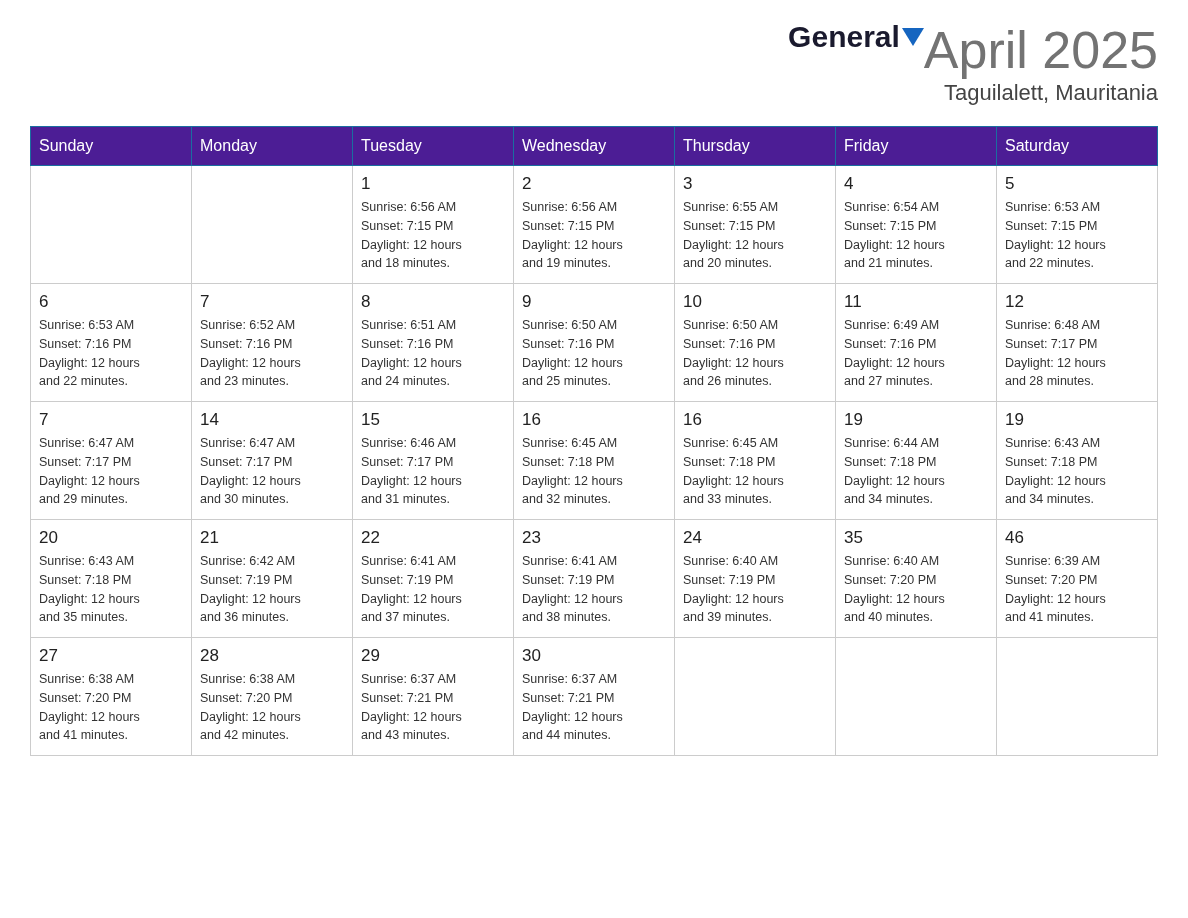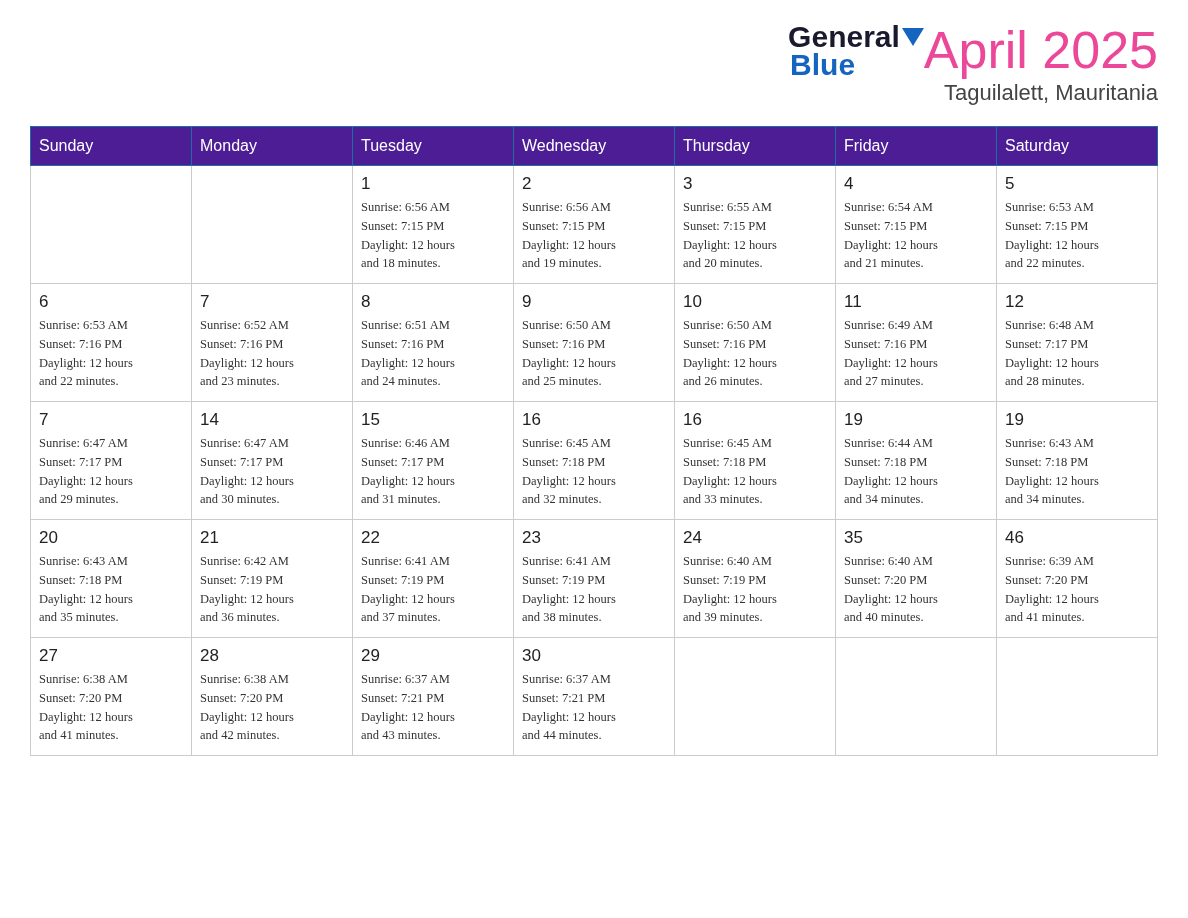--- a/index.html
+++ b/index.html
@@ -15,21 +15,21 @@
       justify-content: flex-end;
       align-items: flex-start;
       margin-bottom: 20px;
     }
     .title-block {
       text-align: right;
     }
     .title-block h1 {
       font-size: 52px;
       font-weight: normal;
-      color: #ec4899;
+      color: #737373;
     }
     .title-block h2 {
       font-size: 22px;
       font-weight: normal;
       color: #444;
     }
     .calendar {
       width: 100%;
       border-collapse: collapse;
       border: 1px solid #bbb;
@@ -54,21 +54,20 @@
       font-size: 17px;
       color: #222;
       font-weight: normal;
       display: block;
       margin-bottom: 4px;
     }
     .day-info {
       font-size: 12.5px;
       color: #333;
       line-height: 1.5;
-      font-family: Liberation Serif, serif;
     }
     .empty-cell {
       background: #fff;
     }
     .calendar tbody tr:nth-child(odd) td {
       background: #fff;
     }
     .logo-wrapper {
       display: flex;
       flex-direction: column;
@@ -82,21 +81,20 @@
 <body>
 
 <div class="header">
   <div class="logo-wrapper">
     <div class="logo-row">
       <span style="font-size:30px;font-weight:bold;color:#1a1a2e;">General</span>
       <svg width="22" height="22" viewBox="0 0 22 22" style="margin-left:2px;margin-top:4px;">
         <polygon points="0,0 22,0 11,18" fill="#1565c0"></polygon>
       </svg>
     </div>
-    <span style="font-size:30px;font-weight:bold;color:#1565c0;margin-top:-6px;margin-left:2px;">Blue</span>
   </div>
   <div class="title-block">
     <h1>April 2025</h1>
     <h2>Taguilalett, Mauritania</h2>
   </div>
 </div>
 
 <table class="calendar">
   <thead>
     <tr>

